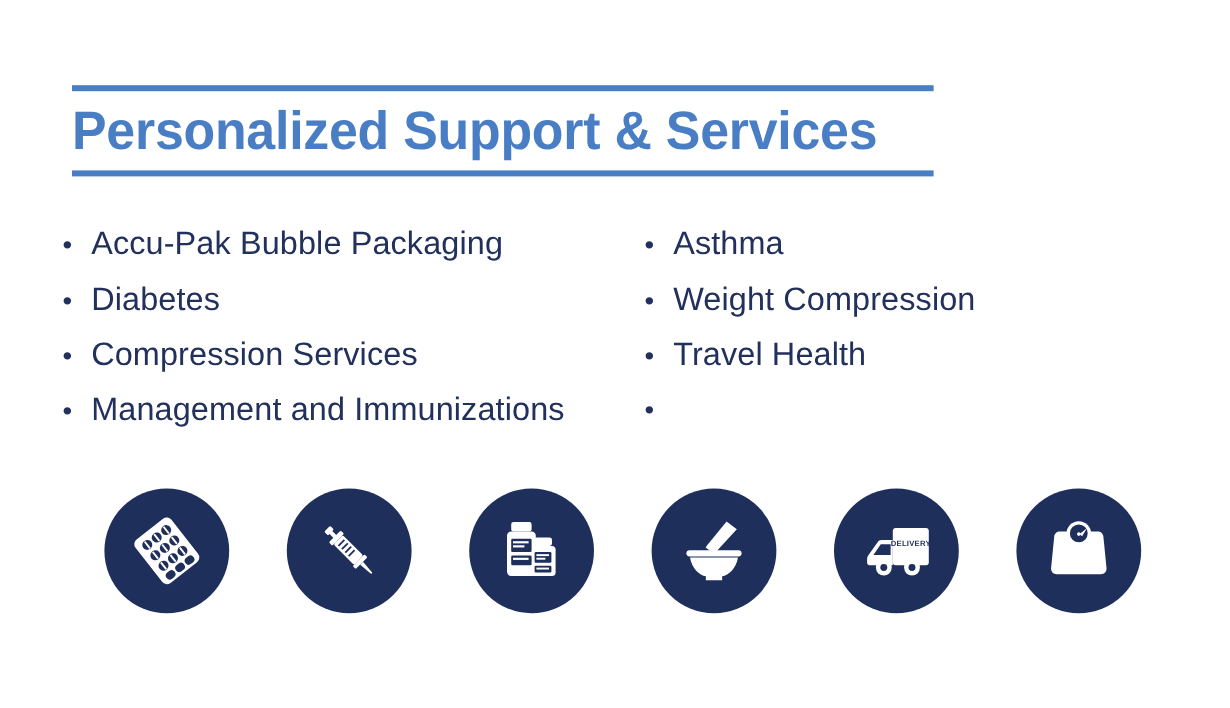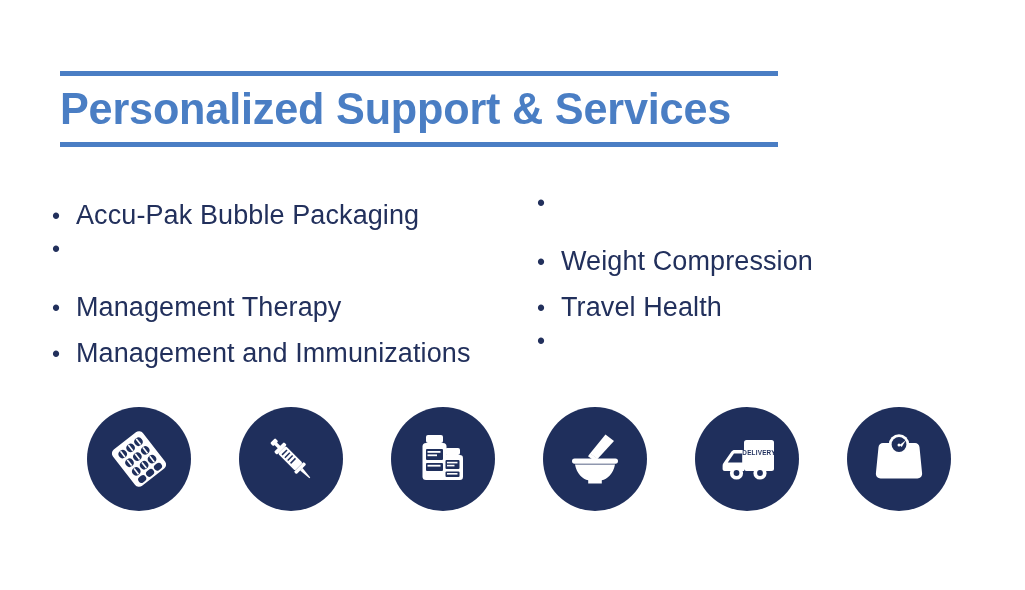--- a/index.html
+++ b/index.html
@@ -87,21 +87,20 @@
 
   .bullet-label {
     flex: 0 0 auto;
     color: #22305c;
     font-family: "Liberation Sans", sans-serif;
     font-size: 27px;
     font-weight: 400;
     line-height: 46px;
     letter-spacing: 0.1px;
     white-space: nowrap;
-    margin-top: 12px;
   }
 
   
   .icon-row {
     position: absolute;
     left: 87px;
     top: 407px;
     width: 866px;
     display: flex;
     flex-direction: row;
@@ -136,34 +135,36 @@
 
   <div class="columns">
 
     <div class="col col-left">
       <div class="bullet-row">
         <span class="bullet-dot">•</span>
         <span class="bullet-label">Accu-Pak Bubble Packaging</span>
       </div>
       <div class="bullet-row">
         <span class="bullet-dot">•</span>
-      </div>
-      <div class="bullet-row">
-        <span class="bullet-dot">•</span>
-        <span class="bullet-label">Management Therapy</span>
+        <span class="bullet-label">Diabetes</span>
+      </div>
+      <div class="bullet-row">
+        <span class="bullet-dot">•</span>
+        <span class="bullet-label">Compression Services</span>
       </div>
       <div class="bullet-row">
         <span class="bullet-dot">•</span>
         <span class="bullet-label">Management and Immunizations</span>
       </div>
     </div>
 
     <div class="col col-right">
       <div class="bullet-row">
         <span class="bullet-dot">•</span>
+        <span class="bullet-label">Asthma</span>
       </div>
       <div class="bullet-row">
         <span class="bullet-dot">•</span>
         <span class="bullet-label">Weight Compression</span>
       </div>
       <div class="bullet-row">
         <span class="bullet-dot">•</span>
         <span class="bullet-label">Travel Health</span>
       </div>
       <div class="bullet-row">

